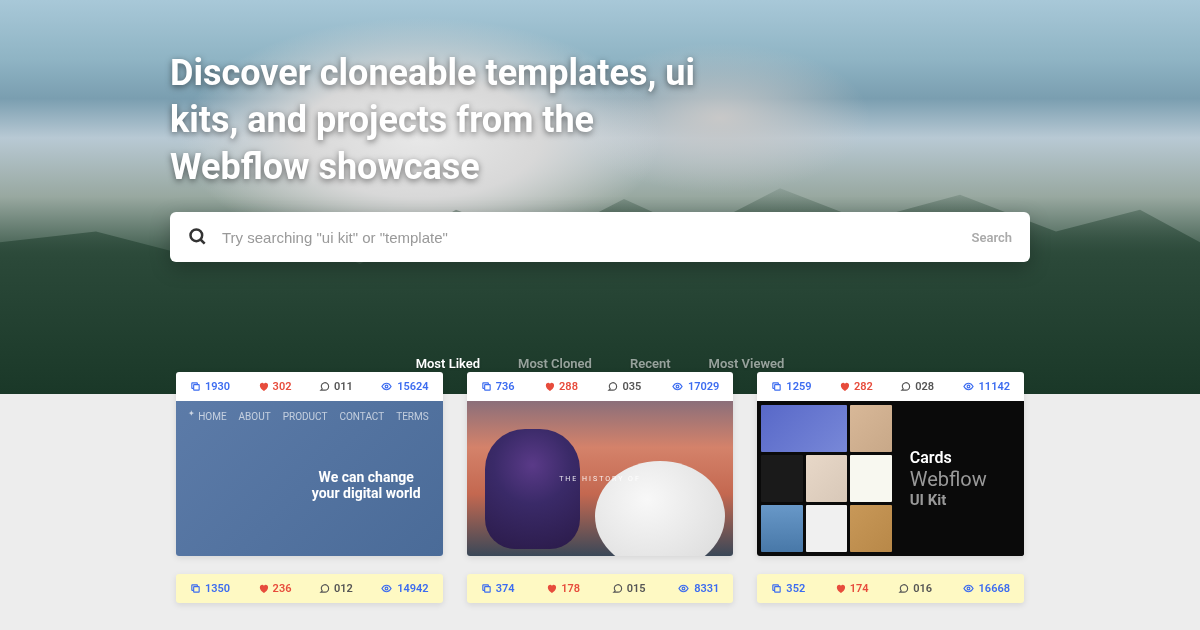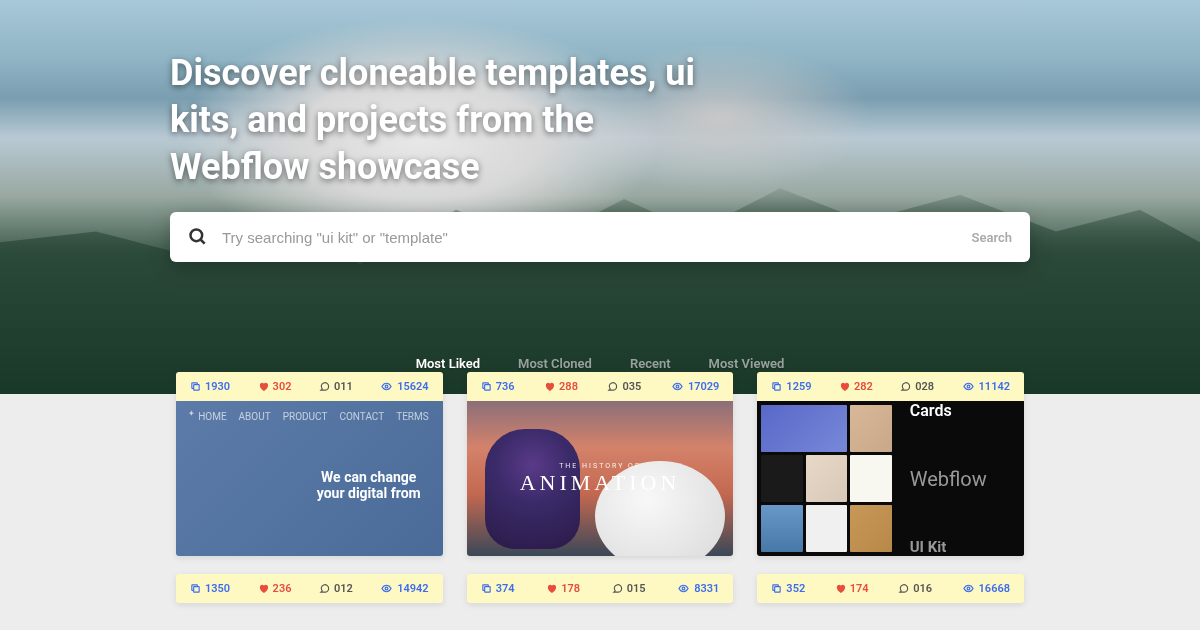--- a/index.html
+++ b/index.html
@@ -18,21 +18,21 @@
 .hero-title{color:#fff;font-size:36px;font-weight:700;line-height:1.3;text-shadow:0 2px 6px rgba(0,0,0,.5);max-width:560px}
 .search-wrap{margin-top:22px;background:#fff;border-radius:6px;display:flex;align-items:center;padding:0 18px;height:50px;box-shadow:0 6px 20px rgba(0,0,0,.25)}
 .search-wrap svg{flex-shrink:0}
 .search-input{flex:1;border:0;outline:0;font-size:15px;padding:0 14px;color:#333}
 .search-input::placeholder{color:#999;font-weight:500}
 .search-btn{color:#aaa;font-size:13px;font-weight:600;cursor:pointer}
 .tabs{position:relative;display:flex;justify-content:center;gap:38px;padding-top:94px}
 .tab{color:rgba(255,255,255,.55);font-size:13px;font-weight:600;cursor:pointer;text-shadow:0 1px 2px rgba(0,0,0,.3)}
 .tab.active{color:#fff}
 .grid{display:flex;gap:24px;padding:0 176px;margin-top:-22px;position:relative}
-.card{flex:1;background:#fef9c3;border-radius:3px;overflow:hidden;box-shadow:0 2px 6px rgba(0,0,0,.1)}
+.card{flex:1;background:#ffffff;border-radius:3px;overflow:hidden;box-shadow:0 2px 6px rgba(0,0,0,.1)}
 .card-stats{display:flex;padding:8px 14px;gap:0;justify-content:space-between}
 .stat{display:flex;align-items:center;gap:4px;font-size:11px;font-weight:600}
 .st-clone{color:#3c6cf0}
 .st-like{color:#e74c3c}
 .st-comment{color:#555}
 .st-view{color:#3c6cf0}
 .thumb{height:155px;position:relative;overflow:hidden}
 .thumb1{background:linear-gradient(135deg,#5c7ba8 0%,#4a6b98 100%)}
 .thumb1-text{position:absolute;right:22px;bottom:55px;color:#fff;text-align:center}
 .thumb1-text .l1{font-size:14px;font-weight:700}
@@ -50,21 +50,21 @@
 .thumb3-left{flex:1.3;display:grid;grid-template-columns:repeat(3,1fr);grid-template-rows:repeat(3,1fr);gap:3px;padding:4px}
 .tile{background:#6878c8;border-radius:1px}
 .tile.a{grid-column:1/3;background:linear-gradient(135deg,#5868c8,#7888d8)}
 .tile.b{background:linear-gradient(135deg,#d8b898,#c8a888)}
 .tile.c{background:#1a1a1a}
 .tile.d{background:linear-gradient(135deg,#e8d8c8,#d8c8b8)}
 .tile.e{background:#f8f8f0}
 .tile.f{background:linear-gradient(180deg,#6898c8,#4878a8)}
 .tile.g{background:#f0f0f0}
 .tile.h{background:linear-gradient(135deg,#c89858,#b88848)}
-.thumb3-right{flex:1;background:#0a0a0a;display:flex;flex-direction:column;justify-content:space-between;padding:0 14px}
+.thumb3-right{flex:1;background:#0a0a0a;display:flex;flex-direction:column;justify-content:center;padding:0 14px}
 .thumb3-right .t1{color:#fff;font-size:16px;font-weight:600}
 .thumb3-right .t2{color:#999;font-size:20px;font-weight:400}
 .thumb3-right .t3{color:#999;font-size:15px;font-weight:700}
 .row2{display:flex;gap:24px;padding:0 176px;margin-top:18px;position:relative}
 .row2 .card-stats{background:#fef9c3;border-radius:3px;box-shadow:0 2px 6px rgba(0,0,0,.1);flex:1}
 </style>
 </head>
 <body>
 
 <div class="hero">
@@ -126,21 +126,21 @@
       <div class="thumb1-dots">✦</div>
       <div class="thumb1-nav">
           <span>HOME</span>
           <span>ABOUT</span>
           <span>PRODUCT</span>
           <span>CONTACT</span>
           <span>TERMS</span>
         </div>
       <div class="thumb1-text">
         <div class="l1">We can change</div>
-        <div class="l2">your digital from</div>
+        <div class="l2">your digital world</div>
       </div>
     </div>
   </div>
 
   <div class="card">
     <div class="card-stats">
       <div class="stat st-clone">
           <svg width="11" height="11" viewBox="0 0 24 24" fill="none" stroke="currentColor" stroke-width="2.5">
             <rect x="8" y="8" width="12" height="12" rx="1"></rect>
             <path d="M16 8V5a1 1 0 0 0-1-1H5a1 1 0 0 0-1 1v10a1 1 0 0 0 1 1h3"></path>
@@ -163,21 +163,20 @@
           <svg width="13" height="11" viewBox="0 0 24 24" fill="none" stroke="currentColor" stroke-width="2.5">
             <path d="M2 12s4-7 10-7 10 7 10 7-4 7-10 7-10-7-10-7z"></path>
             <circle cx="12" cy="12" r="3"></circle>
           </svg>
           <span>17029</span>
         </div>
     </div>
     <div class="thumb thumb2">
       <div class="thumb2-text">
         <div class="sub">THE HISTORY OF</div>
-        <div class="main">ANIMATION</div>
       </div>
     </div>
   </div>
 
   <div class="card">
     <div class="card-stats">
       <div class="stat st-clone">
           <svg width="11" height="11" viewBox="0 0 24 24" fill="none" stroke="currentColor" stroke-width="2.5">
             <rect x="8" y="8" width="12" height="12" rx="1"></rect>
             <path d="M16 8V5a1 1 0 0 0-1-1H5a1 1 0 0 0-1 1v10a1 1 0 0 0 1 1h3"></path>

